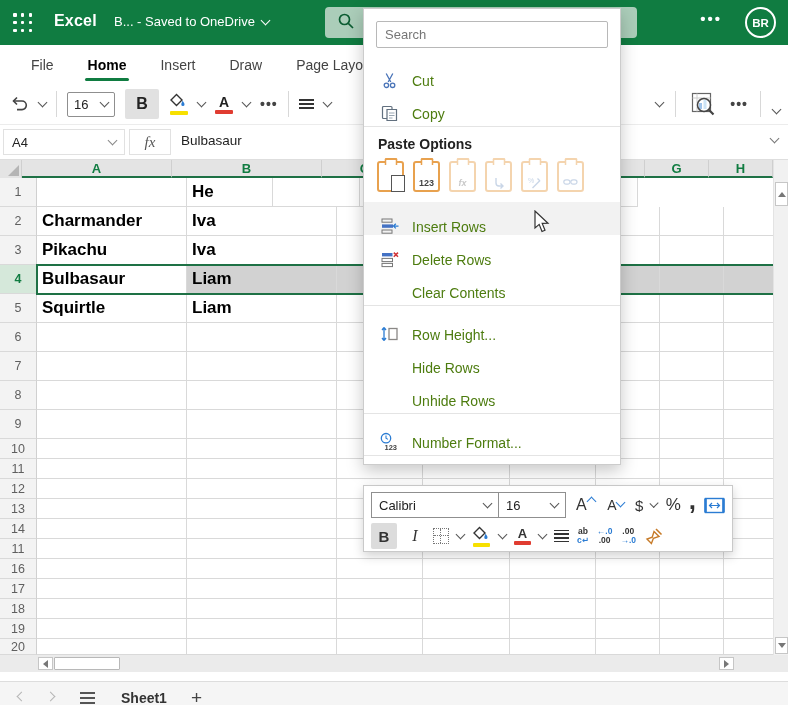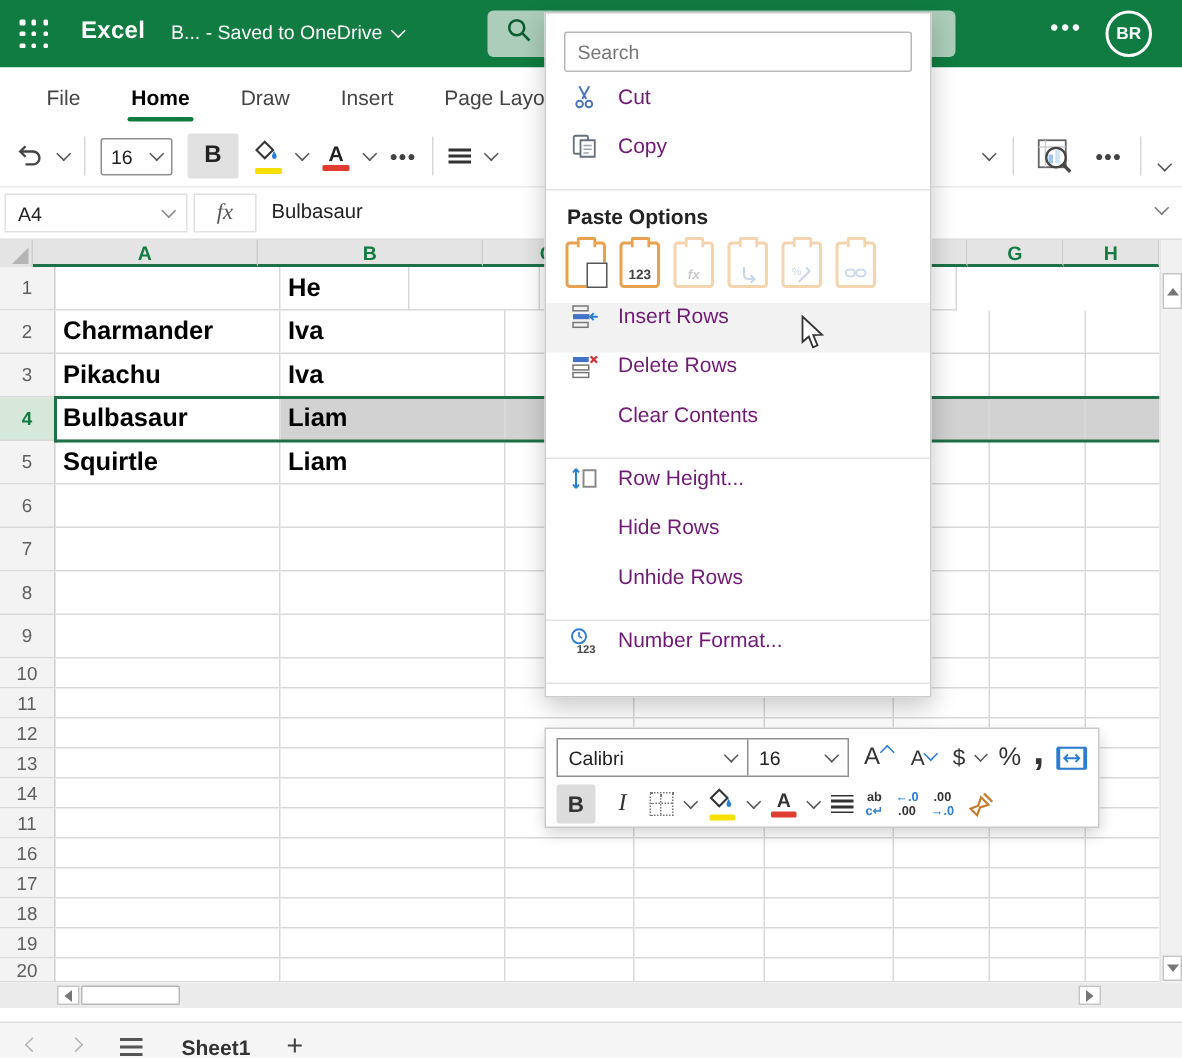--- a/index.html
+++ b/index.html
@@ -7,21 +7,21 @@
        font-family:"Liberation Sans","DejaVu Sans",sans-serif;-webkit-font-smoothing:antialiased;}
   .abs{position:absolute;}
   
   #topbar{left:0;top:0;width:788px;height:45px;background:#107C41;color:#fff;}
   #waffle{left:13px;top:13px;width:20px;height:20px;display:grid;grid-template-columns:repeat(3,1fr);gap:3.5px;}
   #waffle i{width:3.5px;height:3.5px;background:#fff;border-radius:1px;}
   #app-name{left:54px;top:12px;font-size:16px;font-weight:bold;letter-spacing:.2px;}
   #doc-title{left:114px;top:14px;font-size:13px;display:flex;align-items:center;gap:7px;}
   #search-pill{left:325px;top:7px;width:312px;height:31px;background:#abcdb9;border-radius:4px;display:flex;align-items:center;padding-left:12px;box-sizing:border-box;}
   #top-more{right:66px;top:10px;font-size:15px;letter-spacing:2px;font-weight:bold;}
-  #avatar{right:20px;top:7px;width:31px;height:31px;border:2px solid #fff;border-radius:50%;box-sizing:border-box;
+  #avatar{right:12px;top:7px;width:31px;height:31px;border:2px solid #fff;border-radius:50%;box-sizing:border-box;
           display:flex;align-items:center;justify-content:center;font-size:11.5px;font-weight:bold;background:#107C41;}
   
   .chv{display:inline-block;width:6px;height:6px;border-right:1.4px solid currentColor;border-bottom:1.4px solid currentColor;transform:rotate(45deg);margin-top:-3px;}
   .chv.up{transform:rotate(225deg);margin-top:3px;}
   .chv.left{transform:rotate(135deg);}
   .chv.right{transform:rotate(-45deg);}
   
   #tabs-row{left:0;top:45px;width:788px;height:39px;background:#fff;}
   #ribbon-tabs{left:14px;top:0;height:39px;display:flex;align-items:center;gap:0;}
   .rtab{padding:0 17px;font-size:14px;color:#444;height:39px;display:flex;align-items:center;position:relative;cursor:default;}
@@ -82,21 +82,21 @@
   #hamburger{margin-left:26px;display:flex;flex-direction:column;gap:3px;}
   #hamburger i{width:15px;height:1.8px;background:#555;}
   #sheet-tab{margin-left:24px;font-size:14px;font-weight:bold;color:#333;position:relative;padding:6px 2px;}
   #sheet-tab:after{content:'';position:absolute;left:0;right:0;bottom:0;height:3px;background:#107C41;}
   #add-sheet{margin-left:22px;font-size:19px;color:#444;font-weight:normal;}
   
   #ctx-menu{left:363px;top:8px;width:258px;background:#fff;border:1px solid #ccc;box-shadow:0 6px 16px rgba(0,0,0,.22);z-index:100;box-sizing:border-box;padding-bottom:4px;}
   #ctx-search-wrap{padding:12px 12px 8px 12px;}
   #ctx-search{width:100%;height:27px;border:1px solid #b8b8b8;border-radius:2px;box-sizing:border-box;font-size:13px;color:#333;padding:0 8px;outline:none;font-family:inherit;}
   #ctx-search::placeholder{color:#767676;}
-  .mi{height:33px;display:flex;align-items:flex-start;padding:0 10px 0 14px;font-size:14px;color:#701a75;}
+  .mi{height:33px;display:flex;align-items:flex-end;padding:0 10px 0 14px;font-size:14px;color:#4d7c0f;}
   .mi.hl{background:#f2f2f2;}
   .mi .ic{width:22px;display:flex;align-items:center;justify-content:center;margin-right:12px;flex:none;}
   .msep{height:1px;background:#e4e4e4;margin:4px 0;}
   .mhdr{font-size:14px;font-weight:bold;color:#222;padding:5px 14px 3px 14px;}
   #paste-row{display:flex;gap:9px;padding:6px 12px 10px 13px;}
   .clip{width:23px;height:27px;border:2px solid #e8a14e;border-radius:3px;position:relative;background:#fff;display:flex;align-items:flex-end;justify-content:center;}
   .clip:before{content:'';position:absolute;top:-5px;left:50%;transform:translateX(-50%);width:9px;height:5px;border:2px solid #e8a14e;border-bottom:none;border-radius:2px 2px 0 0;background:#fff;}
   .clip .cg{font-size:9px;font-weight:bold;color:#444;line-height:1;margin-bottom:2px;}
   .clip.dis{opacity:.45;}
   .clip .sheet{position:absolute;right:-3px;bottom:-2px;width:12px;height:15px;background:#fff;border:1.5px solid #555;}
@@ -144,22 +144,22 @@
         </svg></span>
   </div>
   <div id="top-more" class="abs">•••</div>
   <div id="avatar" class="abs">BR</div>
 </div>
 
 <div id="tabs-row" class="abs">
   <div id="ribbon-tabs" class="abs">
       <div class="rtab">File</div>
       <div class="rtab active">Home</div>
+      <div class="rtab">Insert</div>
       <div class="rtab">Draw</div>
-      <div class="rtab">Insert</div>
       <div class="rtab">Page Layout</div>
     </div>
   <div id="btn-editing" class="abs topbtn">
     <span><svg width="15" height="15" viewBox="0 0 16 16">
           <path d="M2.5 13.5l1-3.8 7.6-7.6 2.8 2.8-7.6 7.6-3.8 1z" fill="none" stroke="#107C41" stroke-width="1.3"></path>
         </svg></span>
     <span class="chv"></span>
   </div>
   <div id="btn-share" class="abs topbtn">
     <span><svg width="17" height="15" viewBox="0 0 18 16">

